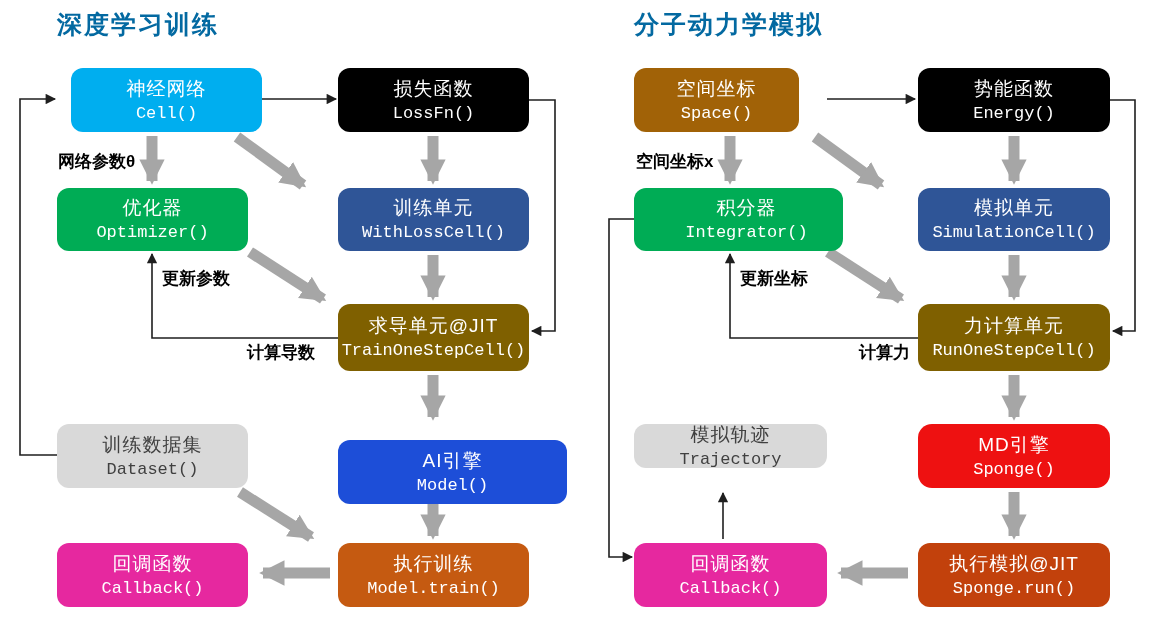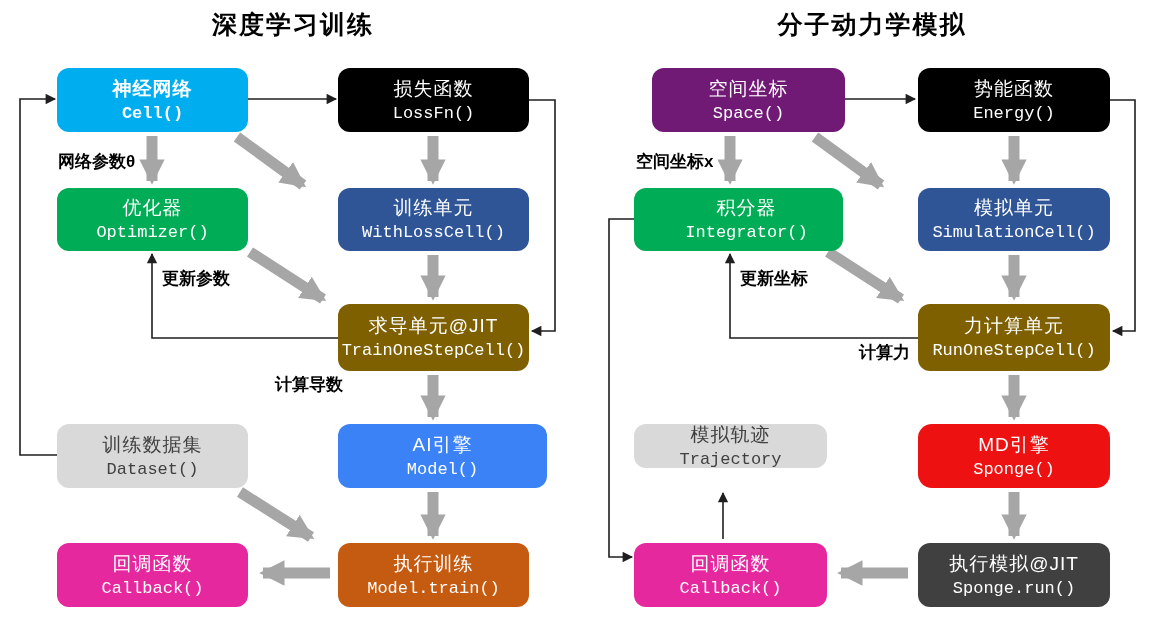--- a/index.html
+++ b/index.html
@@ -1,19 +1,19 @@
 <!DOCTYPE html>
 <html><head>
 <meta charset="utf-8">
 <style>
   html,body{margin:0;padding:0;background:#fff;}
   #stage{position:relative;width:1157px;height:622px;background:#fff;overflow:hidden;
          font-family:"Liberation Sans","DejaVu Sans",sans-serif;}
-  .title{position:absolute;text-align:center;font-family:"Liberation Serif","DejaVu Serif",serif;
-         font-weight:700;font-size:25px;color:#000000;letter-spacing:2px;}
+  .title{position:absolute;text-align:left;font-family:"Liberation Serif","DejaVu Serif",serif;
+         font-weight:700;font-size:25px;color:#0369a1;letter-spacing:2px;}
   .node{position:absolute;border-radius:12px;display:flex;flex-direction:column;
         align-items:center;justify-content:center;gap:2px;color:#fff;z-index:2;}
   .node .zh{font-size:19px;line-height:25px;letter-spacing:1px;}
   .node .code{font-family:"Liberation Mono","DejaVu Sans Mono",monospace;font-size:17px;line-height:22px;}
   .node.graybox .zh,.node.graybox .code{color:#404040;}
   .elabel{position:absolute;font-weight:700;font-size:17px;color:#000;z-index:3;white-space:nowrap;}
   .elabel.right{text-align:right;}
   svg#wires{position:absolute;left:0;top:0;z-index:1;}
 </style>
 </head>
@@ -58,21 +58,21 @@
     <line class="thick" stroke-width="11" marker-end="url(#aht)" x1="1014" y1="255" x2="1014" y2="297" stroke="#A6A6A6"></line>
     <line class="thick" stroke-width="11" marker-end="url(#aht)" x1="828" y1="252" x2="901" y2="299" stroke="#A6A6A6"></line>
     <line class="thick" stroke-width="11" marker-end="url(#aht)" x1="1014" y1="375" x2="1014" y2="417" stroke="#A6A6A6"></line>
     <line class="thick" stroke-width="11" marker-end="url(#aht)" x1="1014" y1="492" x2="1014" y2="536" stroke="#A6A6A6"></line>
     <line class="thick" stroke-width="11" marker-end="url(#aht)" x1="908" y1="573" x2="841" y2="573" stroke="#A6A6A6"></line>
   </svg>
 
   <div class="title" style="left:57px;top:8px;width:472px;">深度学习训练</div>
   <div class="title" style="left:634px;top:8px;width:476px;">分子动力学模拟</div>
 
-  <div class="node" style="left: 57px; top: 68px; width: 191px; height: 64px; background: rgb(0, 174, 239); font-weight: bold;">
+  <div class="node" style="left: 71px; top: 68px; width: 191px; height: 64px; background: rgb(0, 174, 239);">
     <div class="zh">神经网络</div>
     <div class="code">Cell()</div>
   </div>
   <div class="node" style="left: 338px; top: 68px; width: 191px; height: 64px; background: rgb(0, 0, 0);">
     <div class="zh">损失函数</div>
     <div class="code">LossFn()</div>
   </div>
   <div class="node" style="left: 57px; top: 188px; width: 191px; height: 63px; background: rgb(0, 172, 85);">
     <div class="zh">优化器</div>
     <div class="code">Optimizer()</div>
@@ -82,34 +82,34 @@
     <div class="code">WithLossCell()</div>
   </div>
   <div class="node" style="left: 338px; top: 304px; width: 191px; height: 67px; background: rgb(127, 96, 0);">
     <div class="zh">求导单元@JIT</div>
     <div class="code">TrainOneStepCell()</div>
   </div>
   <div class="node graybox" style="left: 57px; top: 424px; width: 191px; height: 64px; background: rgb(217, 217, 217);">
     <div class="zh">训练数据集</div>
     <div class="code">Dataset()</div>
   </div>
-  <div class="node" style="left: 338px; top: 424px; width: 209px; height: 64px; background: #3b82f6;">
+  <div class="node" style="left: 338px; top: 440px; width: 229px; height: 64px; background: #1d4ed8;">
     <div class="zh">AI引擎</div>
     <div class="code">Model()</div>
   </div>
   <div class="node" style="left: 57px; top: 543px; width: 191px; height: 64px; background: rgb(230, 40, 159);">
     <div class="zh">回调函数</div>
     <div class="code">Callback()</div>
   </div>
   <div class="node" style="left: 338px; top: 543px; width: 191px; height: 64px; background: rgb(197, 90, 17);">
     <div class="zh">执行训练</div>
     <div class="code">Model.train()</div>
   </div>
 
-  <div class="node" style="left: 652px; top: 68px; width: 193px; height: 64px; background: #701a75;">
+  <div class="node" style="left: 634px; top: 68px; width: 165px; height: 64px; background: #a16207;">
     <div class="zh">空间坐标</div>
     <div class="code">Space()</div>
   </div>
   <div class="node" style="left: 918px; top: 68px; width: 192px; height: 64px; background: rgb(0, 0, 0);">
     <div class="zh">势能函数</div>
     <div class="code">Energy()</div>
   </div>
   <div class="node" style="left: 634px; top: 188px; width: 193px; height: 63px; background: rgb(0, 172, 85); padding-left: 16px;">
     <div class="zh">积分器</div>
     <div class="code">Integrator()</div>
@@ -127,26 +127,26 @@
     <div class="code">Trajectory</div>
   </div>
   <div class="node" style="left: 918px; top: 424px; width: 192px; height: 64px; background: rgb(238, 17, 17); border-radius: 14px;">
     <div class="zh">MD引擎</div>
     <div class="code">Sponge()</div>
   </div>
   <div class="node" style="left: 634px; top: 543px; width: 193px; height: 64px; background: rgb(230, 40, 159);">
     <div class="zh">回调函数</div>
     <div class="code">Callback()</div>
   </div>
-  <div class="node" style="left: 918px; top: 543px; width: 192px; height: 64px; background: #404040;">
+  <div class="node" style="left: 918px; top: 543px; width: 192px; height: 64px; background: #c2410c;">
     <div class="zh">执行模拟@JIT</div>
     <div class="code">Sponge.run()</div>
   </div>
 
   <div class="elabel" style="left:58px;top:150px;">网络参数θ</div>
   <div class="elabel" style="left:162px;top:267px;">更新参数</div>
-  <div class="elabel right" style="left:264px;top:341px;width:79px;margin-top:32px;">计算导数</div>
+  <div class="elabel right" style="left:236px;top:341px;width:79px;">计算导数</div>
 
   <div class="elabel" style="left:636px;top:150px;">空间坐标x</div>
   <div class="elabel" style="left:740px;top:267px;">更新坐标</div>
   <div class="elabel right" style="left:848px;top:341px;width:62px;">计算力</div>
 
 </div>
 
 </body></html>

